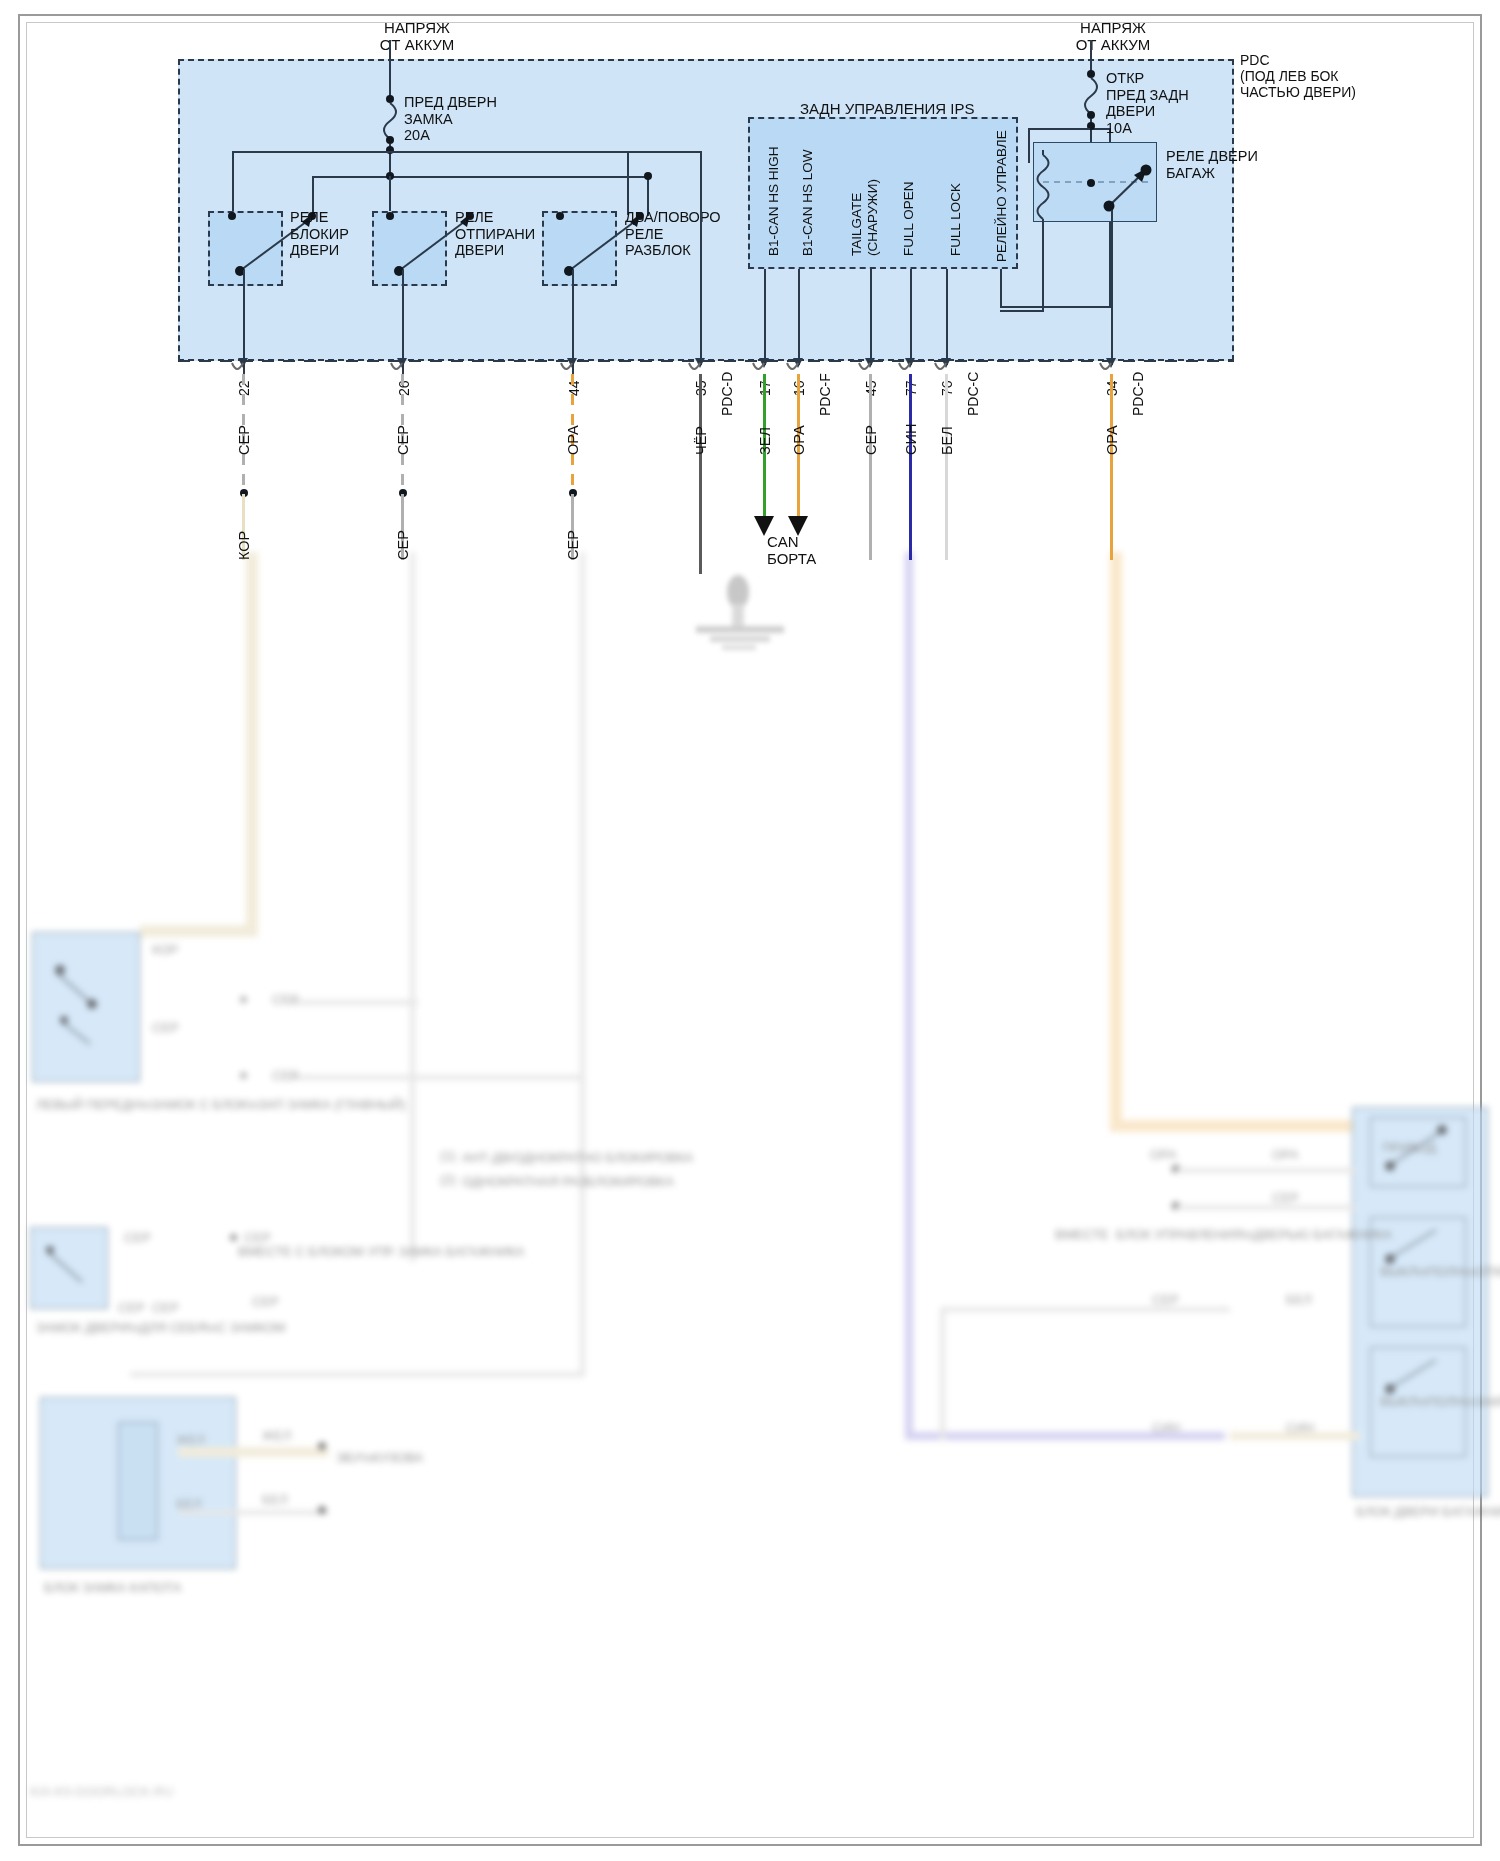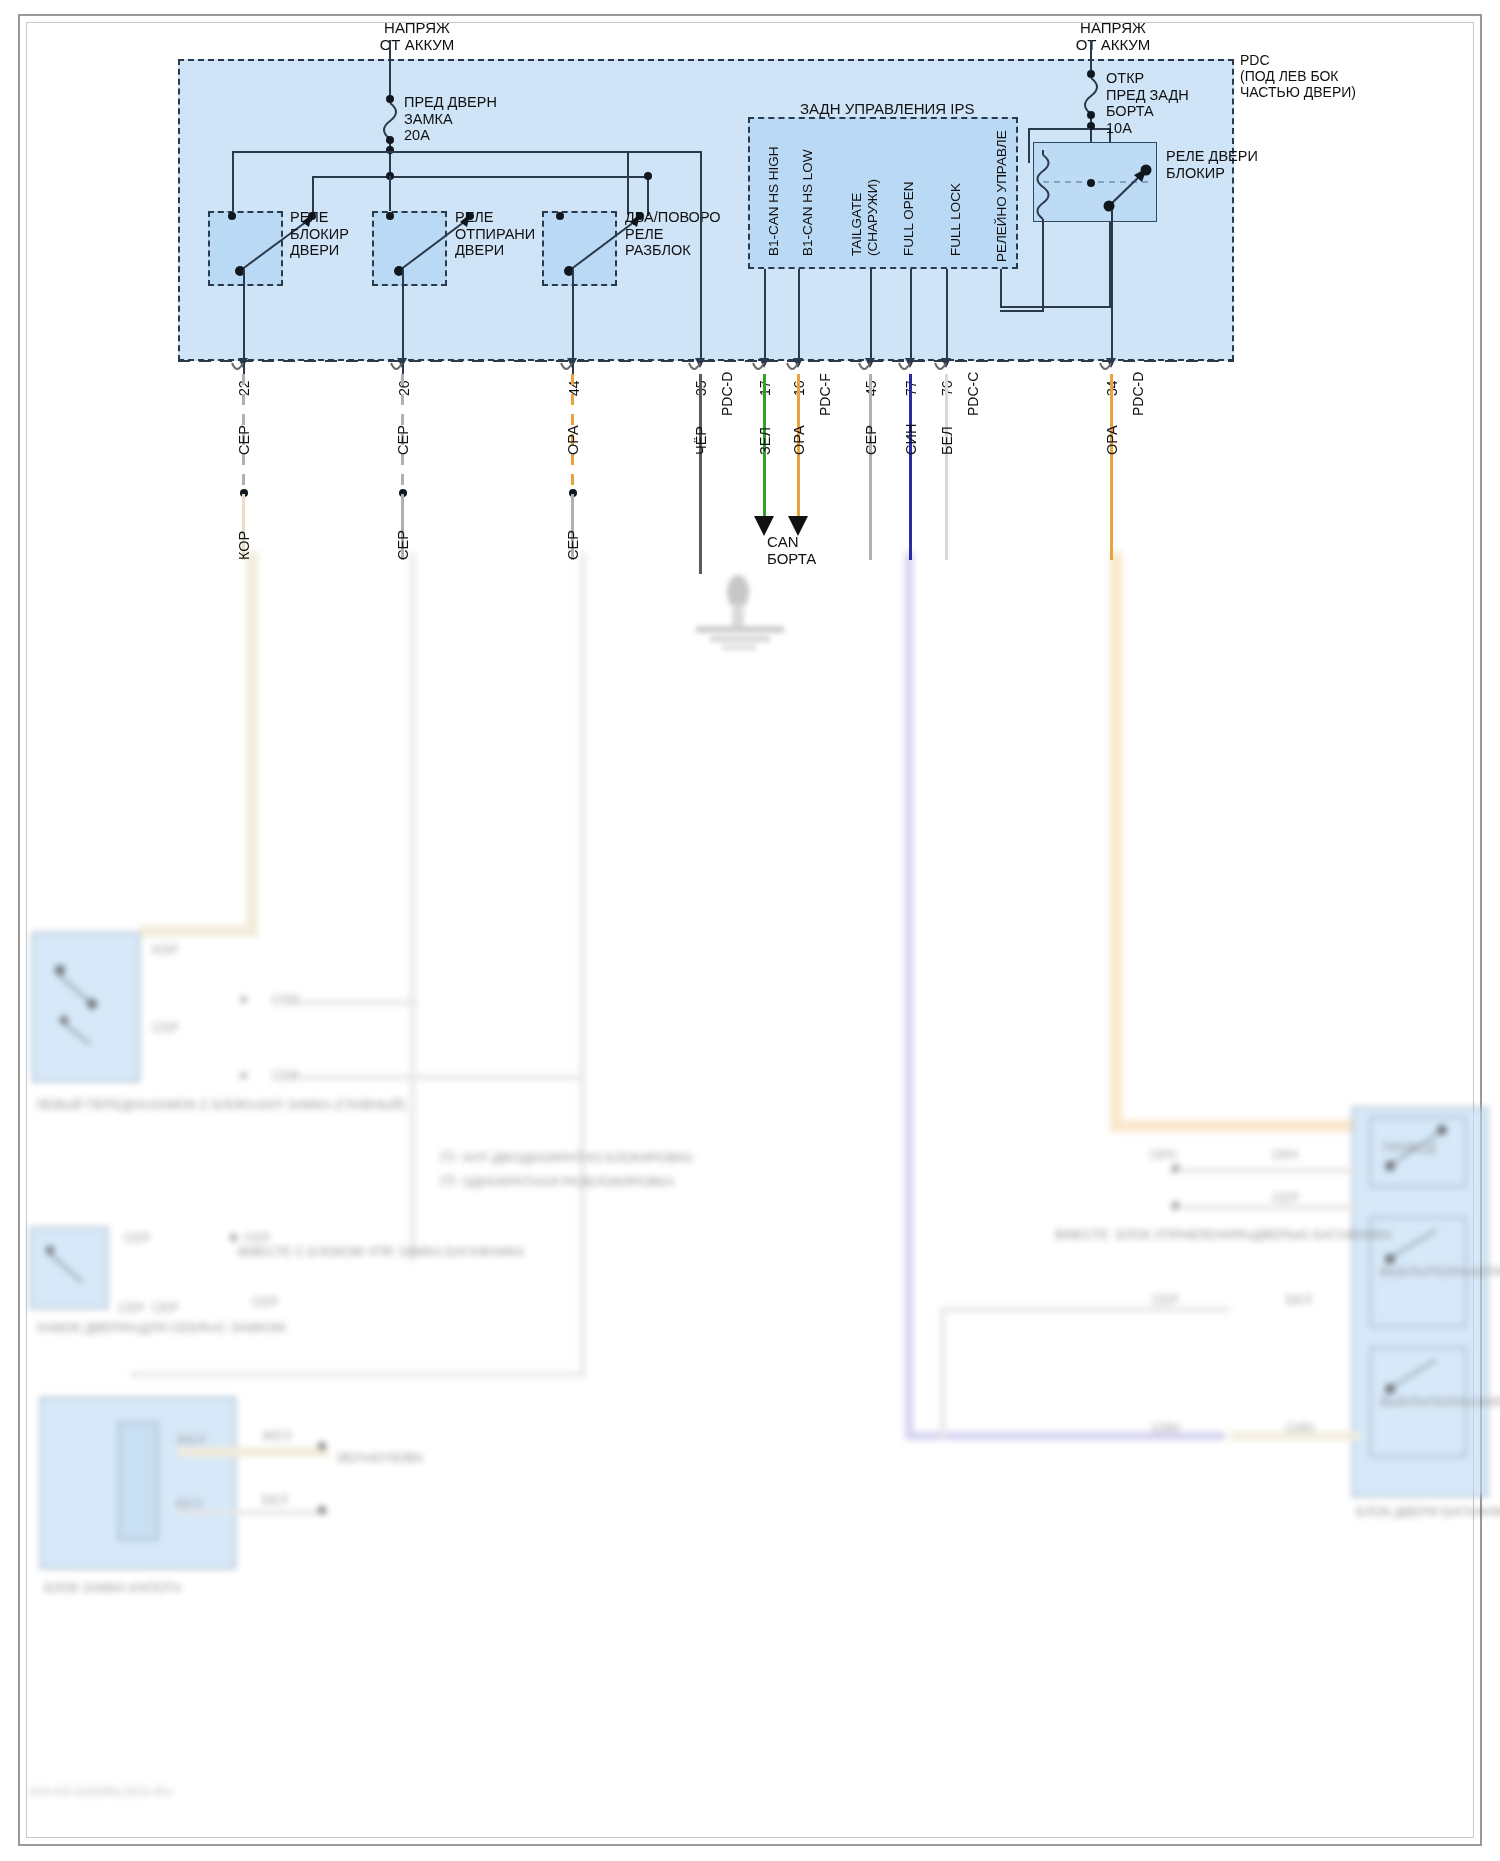--- a/index.html
+++ b/index.html
@@ -266,42 +266,42 @@
     <div class="v" style="left:1028px;top:128px;height:35px;"></div>
 
     <div class="v" style="left:1090px;top:40px;height:33px;"></div>
     <div class="dot" style="left:1087px;top:70px;"></div>
     <svg class="ov" width="1500" height="560">
       <path d="M1091 78 q12 9 0 18 q-12 9 0 18" fill="none" stroke="#2b3a4a" stroke-width="2"></path>
     </svg>
     <div class="dot" style="left:1087px;top:111px;"></div>
     <div class="lbl" style="left:1106px;top:70px;">ОТКР
 ПРЕД ЗАДН
-БОРТА
+ДВЕРИ
 10А</div>
     <div class="v" style="left:1090px;top:119px;height:66px;"></div>
     <div class="dot" style="left:1087px;top:122px;"></div>
     <div class="h" style="left:1028px;top:128px;width:62px;"></div>
 
     <div class="solid-box" style="left:1033px;top:142px;width:124px;height:80px;"></div>
 
     <svg class="ov" width="1500" height="560">
       <path d="M1043 155 q11 8 0 16 q-11 8 0 16 q11 8 0 16 q-11 8 0 16" fill="none" stroke="#2b3a4a" stroke-width="2"></path>
       <line x1="1043" y1="155" x2="1043" y2="150" stroke="#2b3a4a" stroke-width="2"></line>
       <line x1="1043" y1="219" x2="1043" y2="225" stroke="#2b3a4a" stroke-width="2"></line>
       <line x1="1043" y1="182" x2="1152" y2="182" stroke="#6f90ac" stroke-width="1.6" stroke-dasharray="6 5"></line>
       <line x1="1110" y1="205" x2="1144" y2="172" stroke="#2b3a4a" stroke-width="2.2"></line>
       <polygon points="1147,168 1134,175 1142,182" fill="#10171f"></polygon>
       <circle cx="1109" cy="206" r="5.5" fill="#10171f"></circle>
       <circle cx="1146" cy="170" r="5.5" fill="#10171f"></circle>
     </svg>
     <div class="dot" style="left:1087px;top:179px;"></div>
     <div class="v" style="left:1090px;top:183px;height:0px;"></div>
     <div class="lbl" style="left:1166px;top:148px;">РЕЛЕ ДВЕРИ
-БЛОКИР</div>
+БАГАЖ</div>
     <div class="v" style="left:1042px;top:222px;height:90px;"></div>
     <div class="h" style="left:1000px;top:310px;width:44px;"></div>
     <div class="v" style="left:1111px;top:210px;height:155px;"></div>
     <div class="arrowdown" style="left:1106px;top:358px;"></div>
 
     <div class="arrowdown" style="left:238px;top:358px;"></div>
     <div class="arrowdown" style="left:397px;top:358px;"></div>
     <div class="arrowdown" style="left:567px;top:358px;"></div>
 
     <div class="v" style="left:700px;top:151px;height:214px;"></div>

